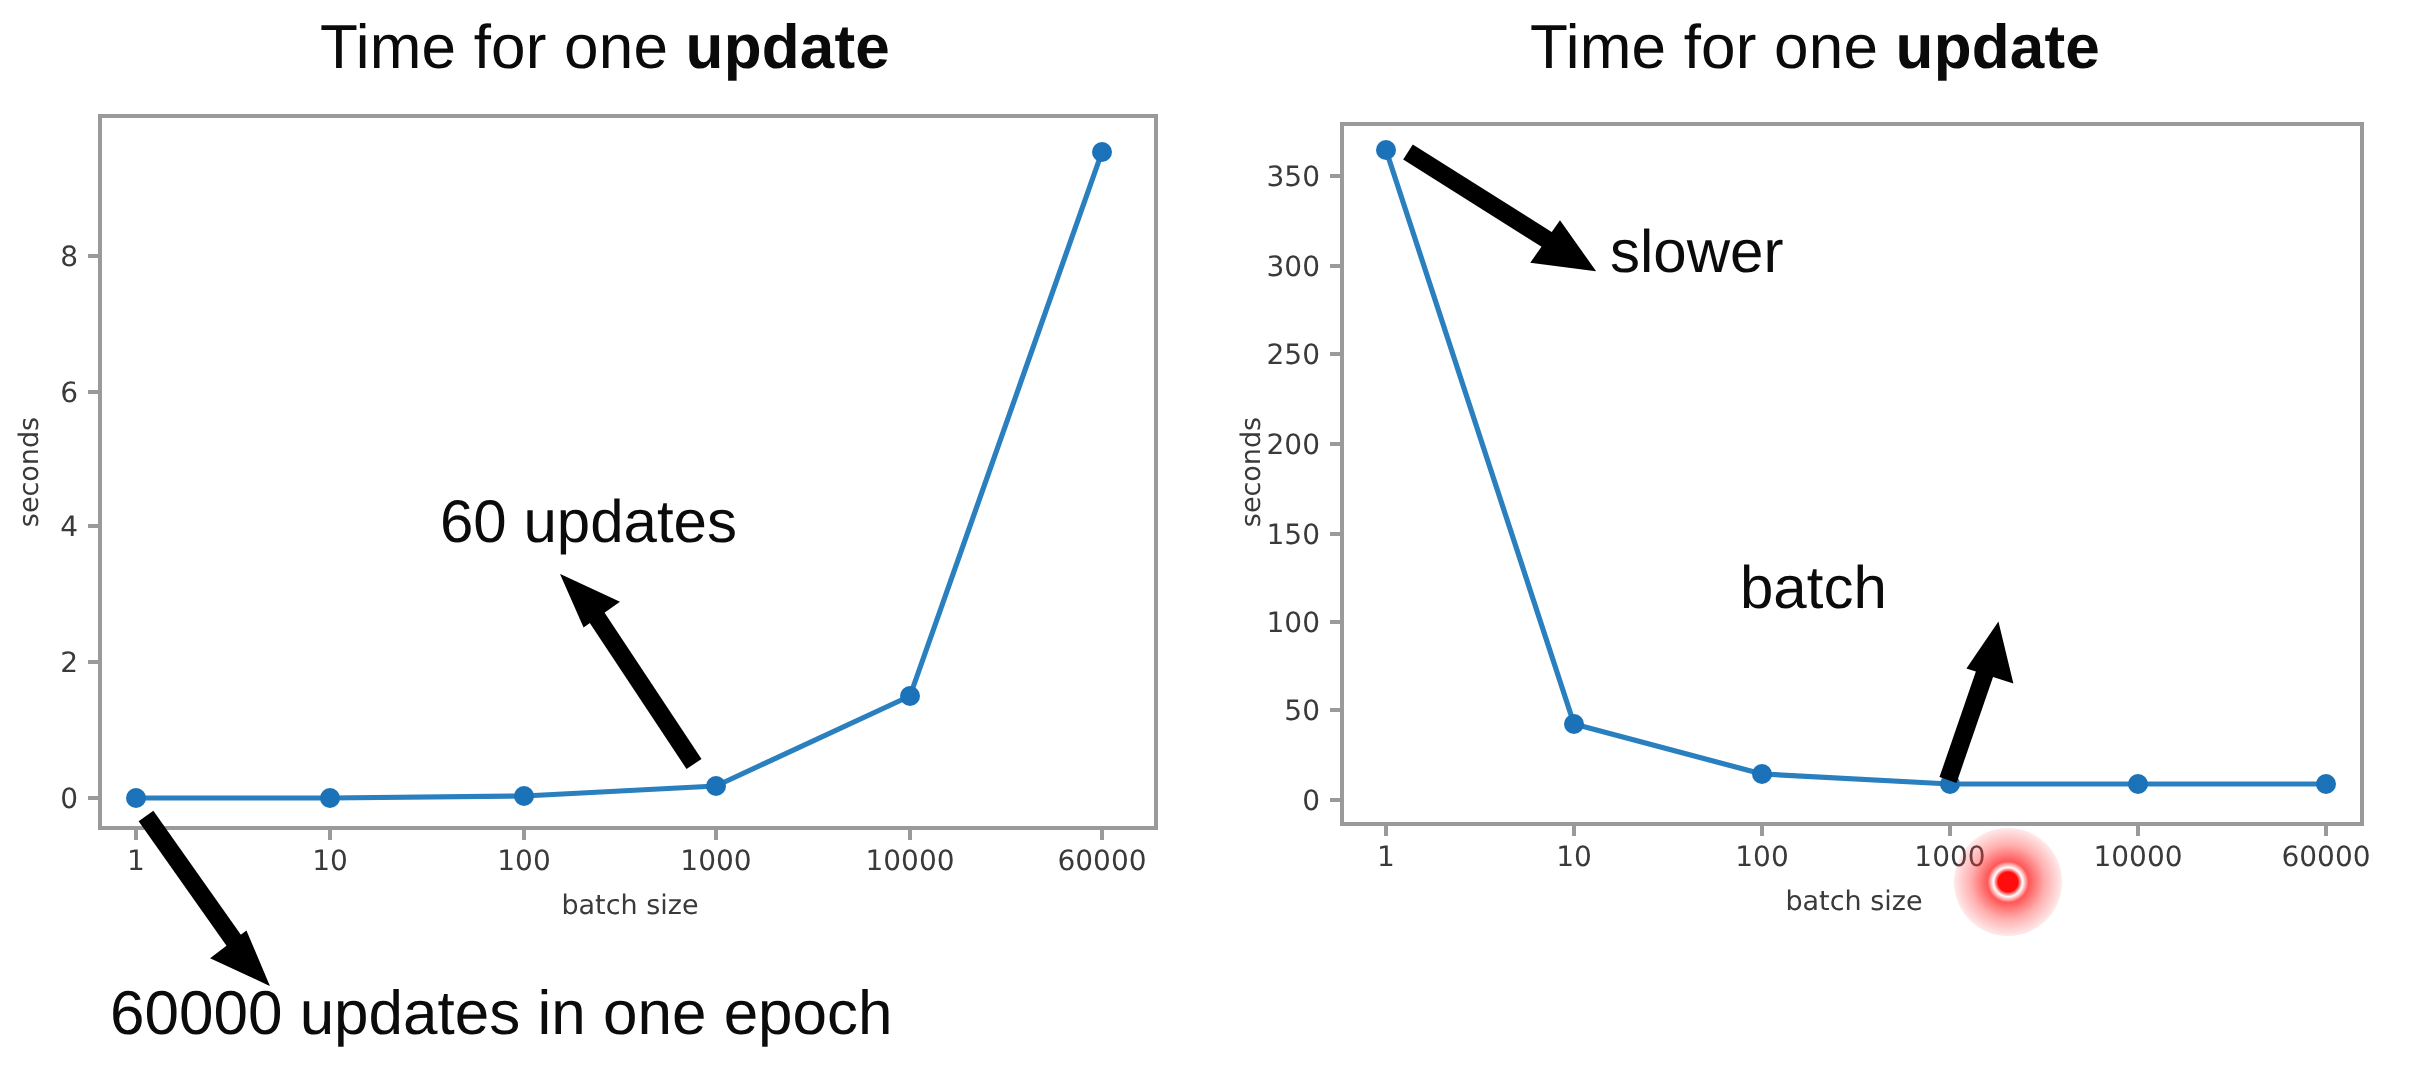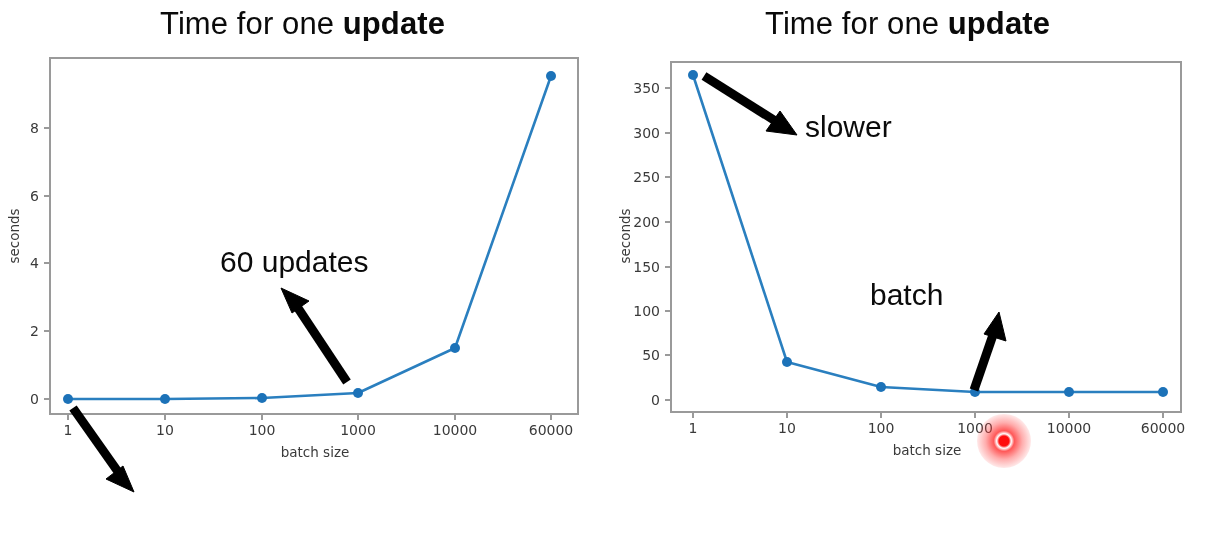--- a/index.html
+++ b/index.html
@@ -187,20 +187,21 @@
         <polygon points="281,288 309,301 292,313"></polygon>
       </g>
 
       <g class="annot-arrow">
         <line x1="73" y1="408" x2="121" y2="476" stroke-width="9" stroke-linecap="butt"></line>
         <polygon points="134,492 106,479 123,466"></polygon>
       </g>
     </svg>
 
     <div class="annot-text" id="annot-60-updates">60 updates</div>
+    <div class="annot-text" id="annot-60000">60000 updates in one epoch</div>
   </div>
 
   <div class="panel" id="panel-right">
 
     <div class="chart-title">
       <span>Time for one </span><span class="em">update</span>
     </div>
 
     <svg class="plot-svg" viewBox="0 0 605 545">
 

